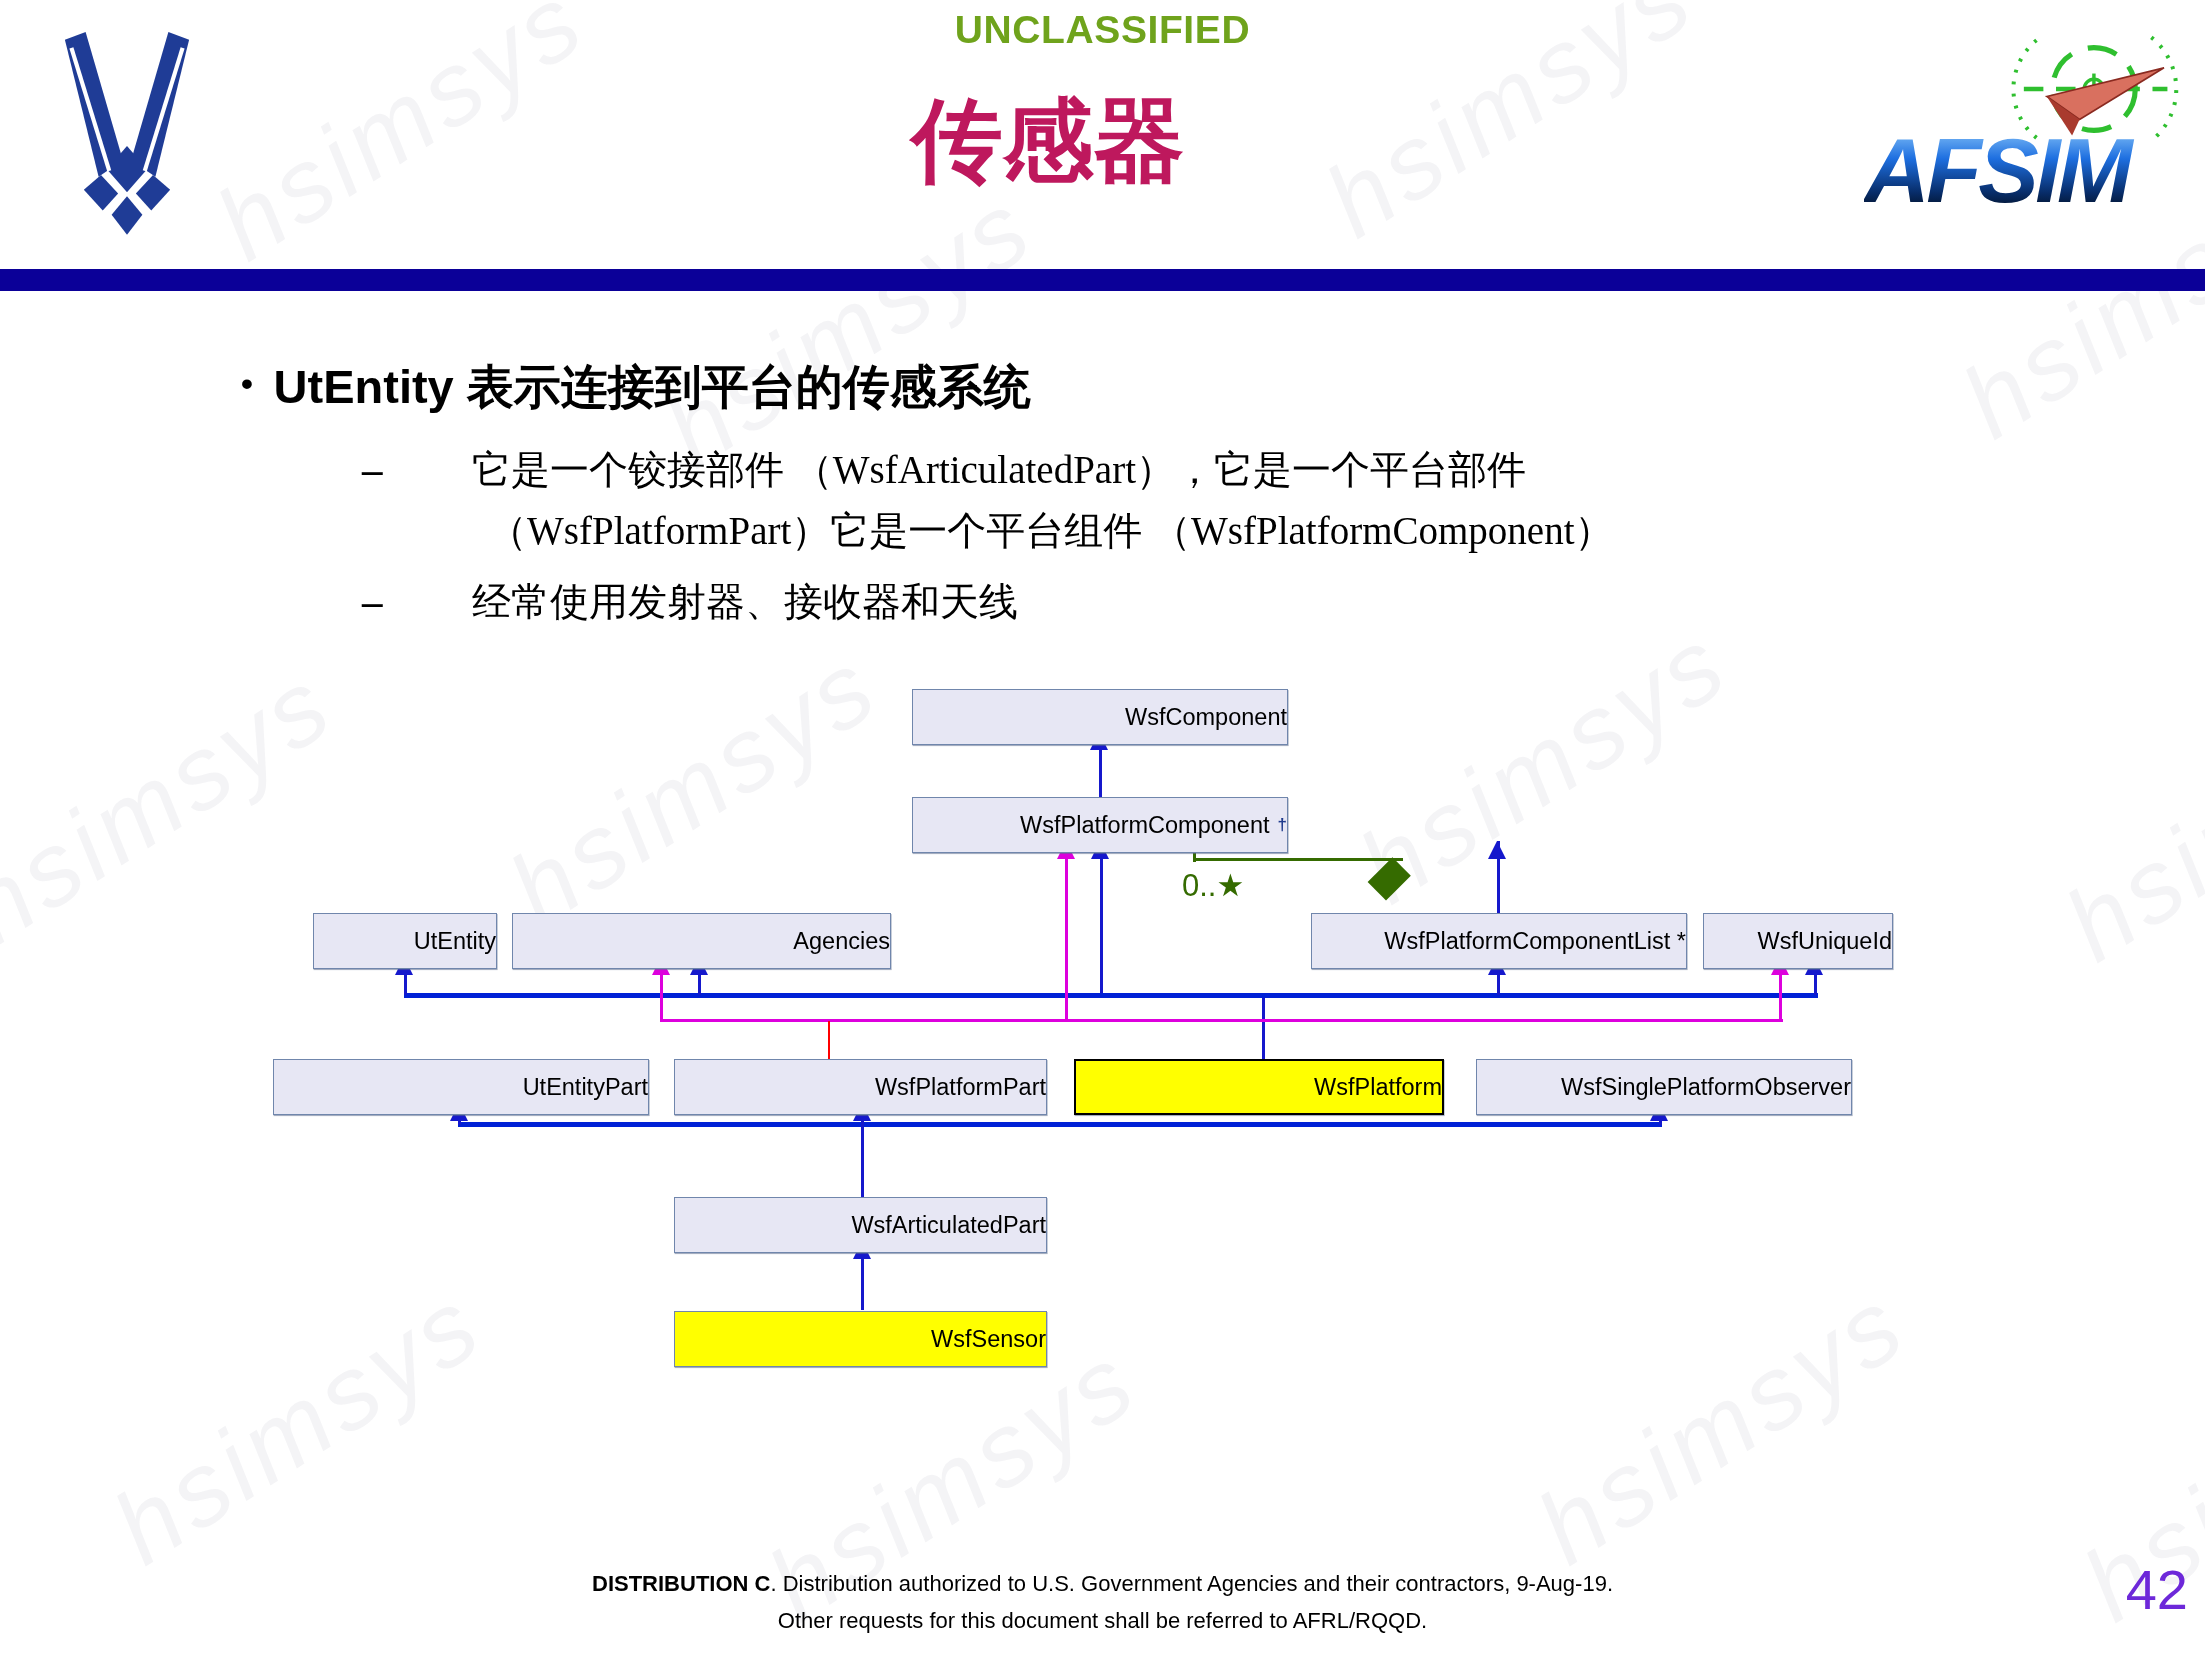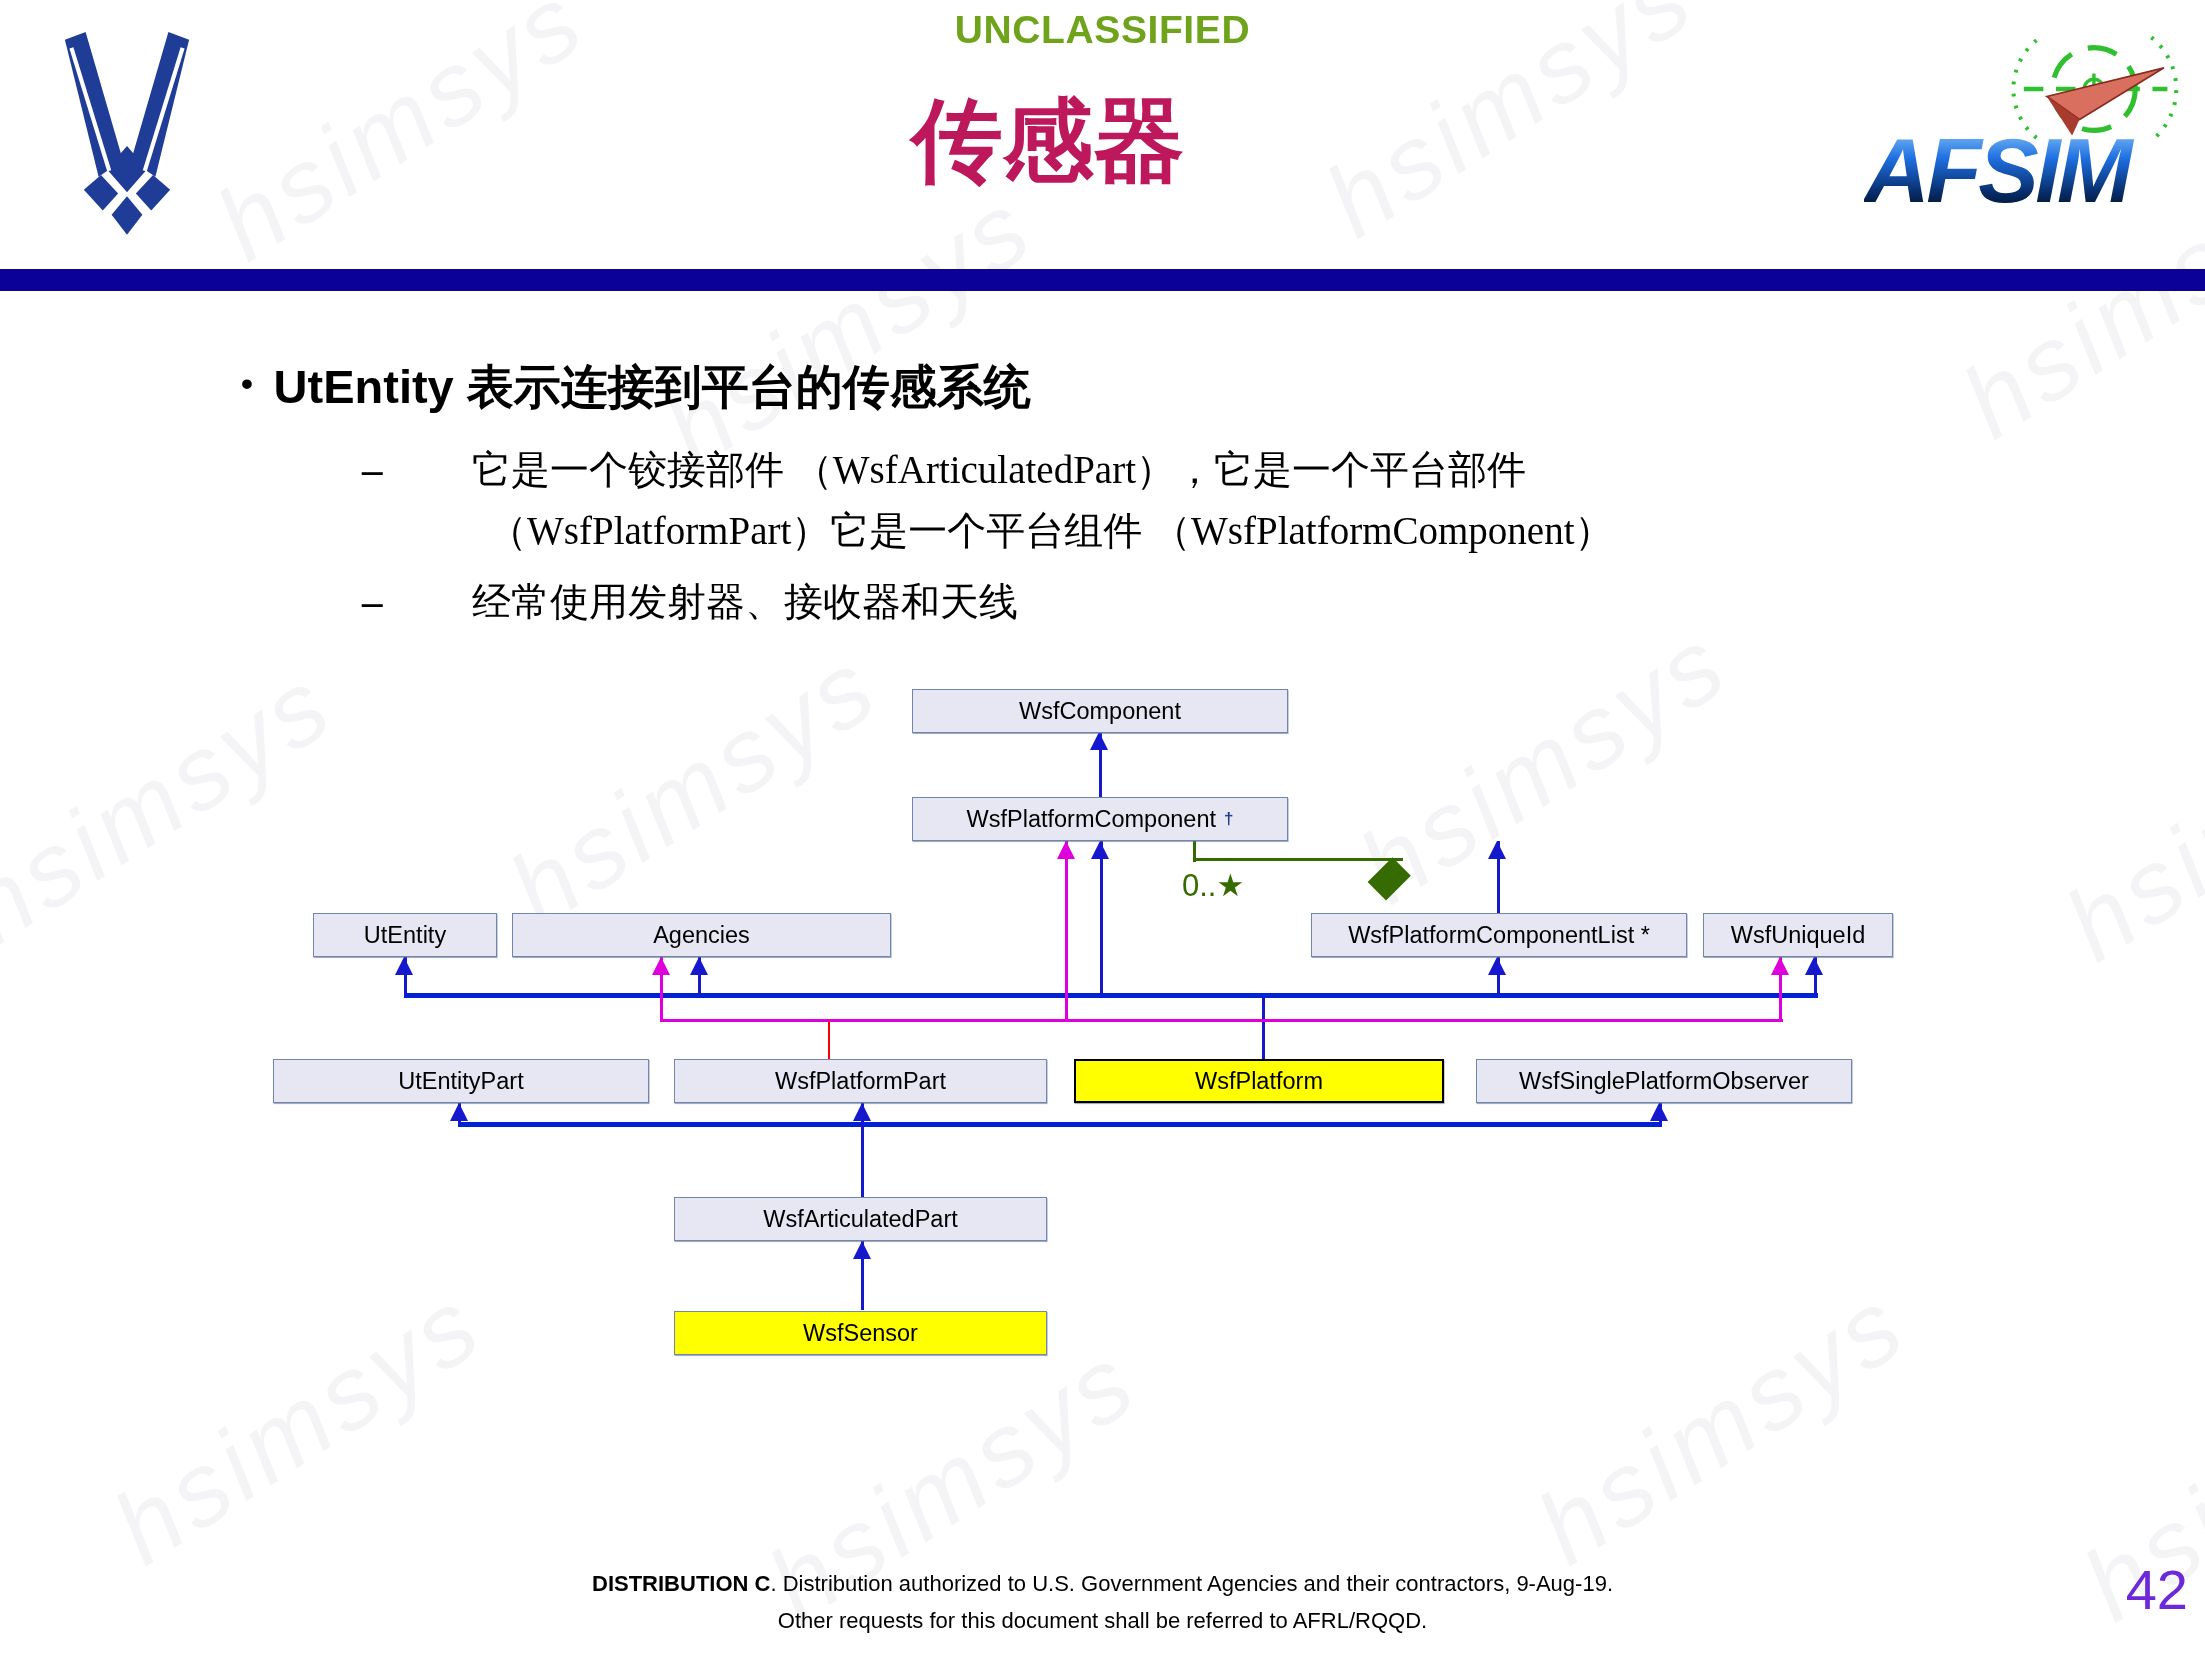--- a/index.html
+++ b/index.html
@@ -29,22 +29,22 @@
   .af-logo{position:absolute;left:32px;top:29px;width:190px;height:207px;}
   
   .afsim-logo{position:absolute;left:1864px;top:23px;width:322px;height:201px;}
   
   .bullet-main{position:absolute;left:241px;top:356px;font-size:47px;font-weight:bold;white-space:nowrap;}
   .bullet-main .dot{display:inline-block;font-size:34px;vertical-align:8px;margin-right:20.7px;}
   .sub-dash{position:absolute;font-size:41px;font-weight:bold;font-family:"Liberation Serif",serif;}
   .sub-text{position:absolute;font-size:39px;font-weight:normal;font-family:"Liberation Serif","DejaVu Serif",serif;white-space:nowrap;}
   
   .dbox{
-    position:absolute;height:44px;background:#E7E7F4;border:1.7px solid #7086AC;
-    box-sizing:border-box;display:flex;align-items:center;justify-content:center;
+    position:absolute;height:56px;background:#E7E7F4;border:1.7px solid #7086AC;
+    box-sizing:border-box;display:flex;align-items:center;justify-content:flex-end;
     font-size:23.5px;color:#000;white-space:nowrap;box-shadow:0.6px 1.1px 0 rgba(90,105,140,.55);
   }
   .dbox.hl{background:#FFFF00;}
   .dbox.hl-black{background:#FFFF00;border:2.3px solid #000;}
   .dagger{color:#1F3B8C;font-size:17px;vertical-align:8px;margin-left:8px;font-weight:bold;}
   
   .ln{position:absolute;}
   .blue{background:#1518CC;}
   .busblue{background:#0021D6;}
   .mag{background:#DD00DD;}

